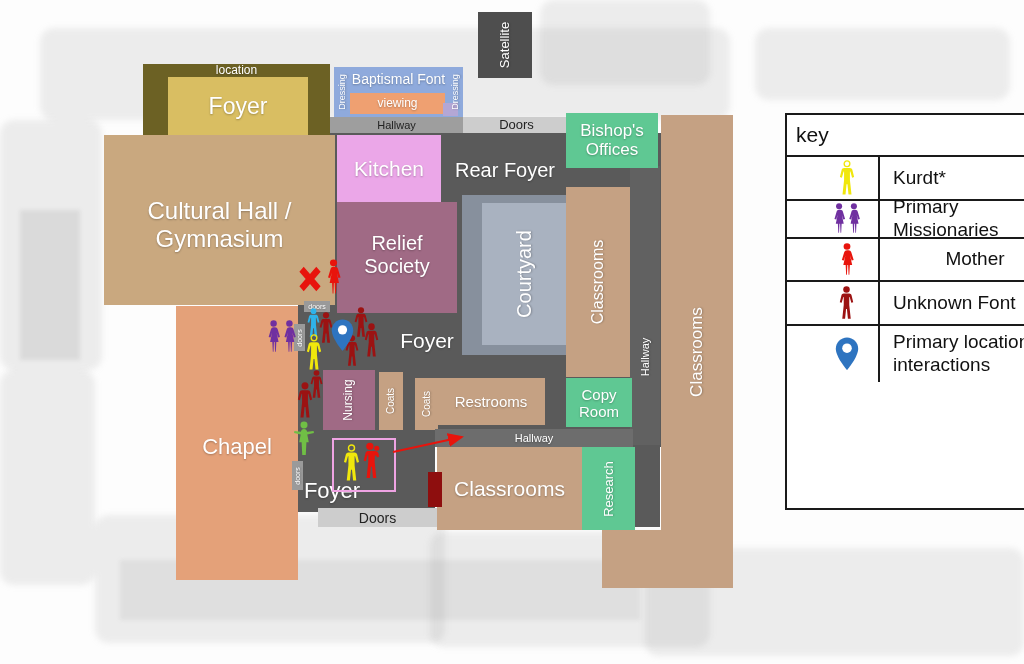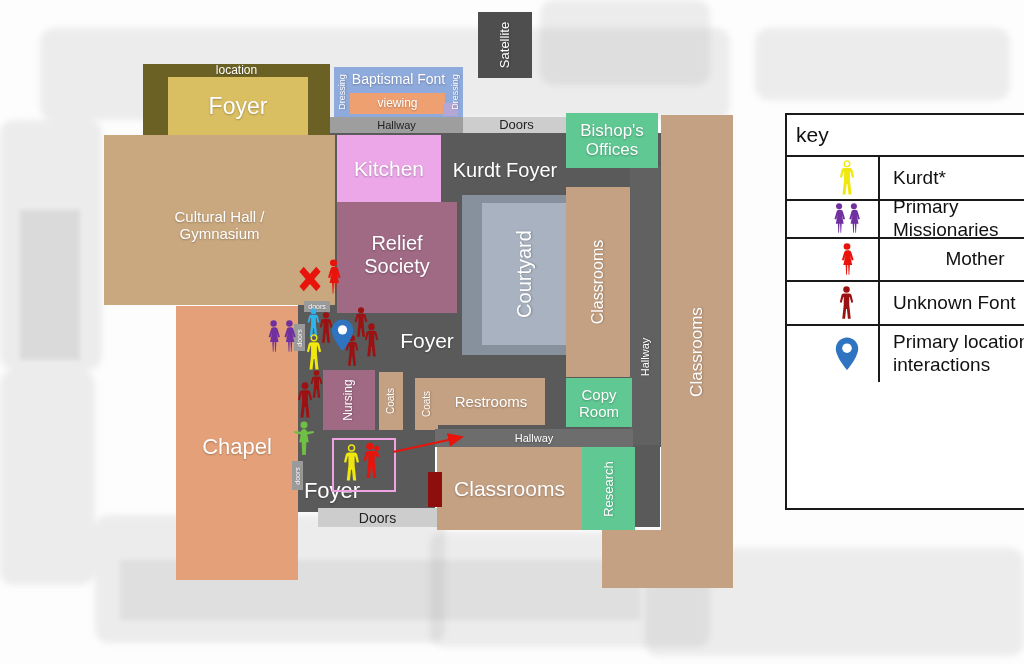--- a/index.html
+++ b/index.html
@@ -102,21 +102,21 @@
       <div class="lbl vert" style="left: 505px; top: 45px; font-size: 13px;"><span>Satellite</span></div>
       <div class="room" style="left: 330px; top: 117px; width: 133px; height: 16px; background: rgb(158, 158, 158);"></div>
       <div class="lbl dark" style="left: 396.5px; top: 125px; font-size: 11px;"><span>Hallway</span></div>
       <div class="room" style="left: 463px; top: 117px; width: 107px; height: 16px; background: rgb(205, 205, 205);"></div>
       <div class="lbl dark" style="left: 516.5px; top: 125px; font-size: 13px;"><span>Doors</span></div>
       <div class="room" style="left: 443px; top: 103px; width: 15px; height: 13px; background: rgb(180, 167, 213);"></div>
       <div class="room" style="left: 566px; top: 113px; width: 92px; height: 55px; background: rgb(95, 200, 147);"></div>
       <div class="lbl" style="left: 612px; top: 140.5px; font-size: 17px;"><span>Bishop's
 Offices</span></div>
       <div class="room" style="left: 104px; top: 135px; width: 231px; height: 170px; background: rgb(201, 168, 127);"></div>
-      <div class="lbl" style="left: 219.5px; top: 225px; font-size: 15px;"><span>Cultural Hall /
+      <div class="lbl" style="left: 219.5px; top: 225px; font-size: 24px;"><span>Cultural Hall /
 Gymnasium</span></div>
       <div class="room" style="left: 337px; top: 135px; width: 104px; height: 67px; background: rgb(235, 167, 232);"></div>
       <div class="lbl" style="left: 389px; top: 168.5px; font-size: 21px;"><span>Kitchen</span></div>
       <div class="room" style="left: 337px; top: 202px; width: 120px; height: 111px; background: rgb(160, 106, 133);"></div>
       <div class="lbl" style="left: 397px; top: 255px; font-size: 20px;"><span>Relief
 Society</span></div>
       <div class="room" style="left: 462px; top: 195px; width: 106px; height: 160px; background: rgb(135, 144, 157);"></div>
       <div class="room" style="left: 482px; top: 203px; width: 84px; height: 142px; background: rgb(169, 178, 192);"></div>
       <div class="lbl vert" style="left: 524px; top: 274px; font-size: 20px;"><span>Courtyard</span></div>
       <div class="room" style="left: 566px; top: 187px; width: 64px; height: 190px; background: rgb(197, 161, 131);"></div>
@@ -141,21 +141,21 @@
       <div class="room" style="left: 435px; top: 429px; width: 198px; height: 18px; background: rgb(109, 109, 109);"></div>
       <div class="lbl" style="left: 534px; top: 438px; font-size: 11px;"><span>Hallway</span></div>
       <div class="room" style="left: 318px; top: 508px; width: 119px; height: 19px; background: rgb(205, 205, 205);"></div>
       <div class="lbl dark" style="left: 377.5px; top: 517.5px; font-size: 14px;"><span>Doors</span></div>
       <div class="room" style="left: 304px; top: 301px; width: 26px; height: 11px; background: rgb(154, 154, 154);"></div>
       <div class="lbl" style="left: 317px; top: 306.5px; font-size: 7px;"><span>doors</span></div>
       <div class="room" style="left: 294px; top: 324px; width: 11px; height: 27px; background: rgb(154, 154, 154);"></div>
       <div class="lbl vert" style="left: 299.5px; top: 337.5px; font-size: 7px;"><span>doors</span></div>
       <div class="room" style="left: 292px; top: 461px; width: 11px; height: 29px; background: rgb(154, 154, 154);"></div>
       <div class="lbl vert" style="left: 297.5px; top: 475.5px; font-size: 7px;"><span>doors</span></div>
-      <div class="lbl" style="left: 505px; top: 170px; font-size: 20px;"><span>Kurdt Foyer</span></div>
+      <div class="lbl" style="left: 505px; top: 170px; font-size: 20px;"><span>Rear Foyer</span></div>
       <div class="lbl" style="left: 427px; top: 341px; font-size: 21px;"><span>Foyer</span></div>
       <div class="lbl" style="left: 332px; top: 491px; font-size: 22px;"><span>Foyer</span></div>
       <div class="lbl vert" style="left: 645px; top: 357px; font-size: 11px;"><span>Hallway</span></div>
       <div class="lbl vert" style="left: 342px; top: 92px; font-size: 9px;"><span>Dressing</span></div>
       <div class="lbl vert" style="left: 455px; top: 92px; font-size: 9px;"><span>Dressing</span></div>
       <div class="pinkbox" style="left: 332px; top: 438px; width: 60px; height: 50px; border-color: rgb(239, 163, 227);"></div>
       <div class="solidrect" style="left: 428px; top: 472px; width: 14px; height: 35px; background: rgb(142, 14, 14);"></div>
       <div class="marker" style="left: 297px; top: 264px;"><svg width="26" height="30" viewBox="0 0 24 24" preserveAspectRatio="none" style="color: rgb(232, 20, 12); fill: currentcolor;">
           <use xlink:href="#icon-x"></use>
         </svg></div>

